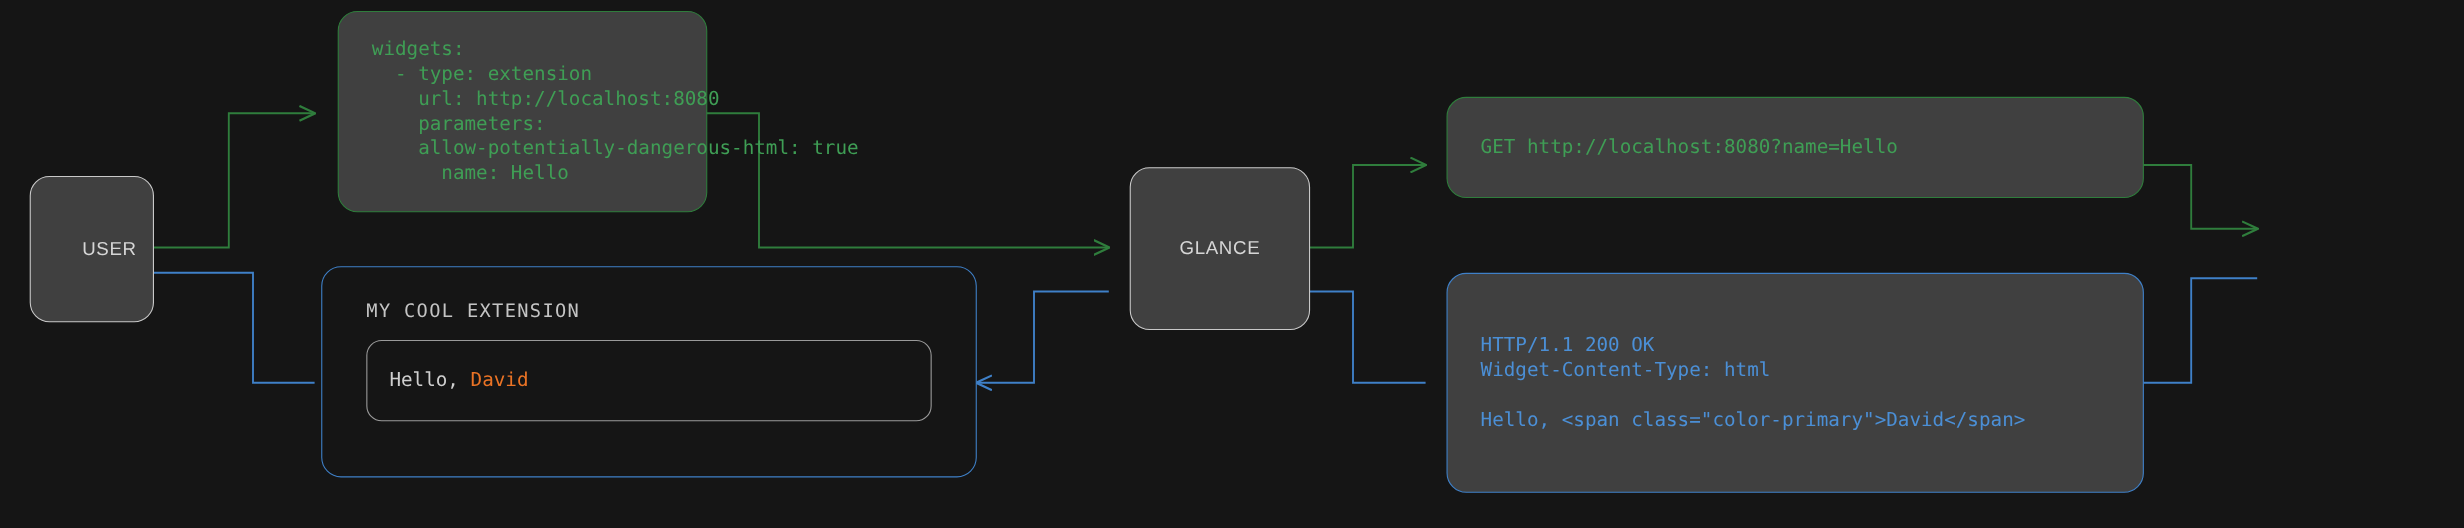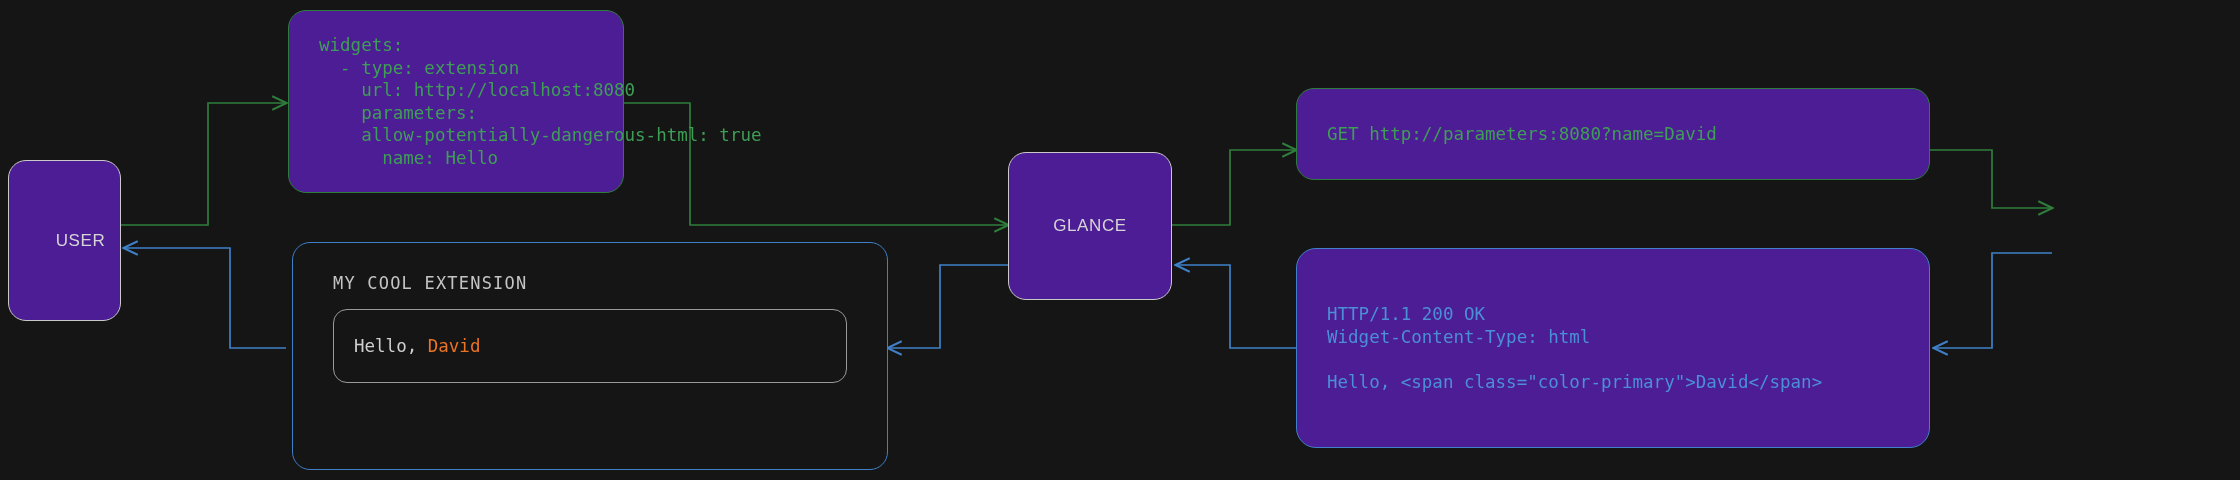--- a/index.html
+++ b/index.html
@@ -23,21 +23,22 @@
     width: 2240px;
     height: 480px;
     pointer-events: none;
   }
 
   
   .node {
     position: absolute;
     box-sizing: border-box;
     border-radius: 18px;
-    background: #4c1d95;
+    background: #404040;
+    margin-left: 19px;
   }
 
   .actor {
     border: 1.6px solid #c9c9c9;
     display: flex;
     align-items: center;
     justify-content: center;
   }
   .actor .actor-label {
     color: #d6d6d6;
@@ -54,21 +55,21 @@
 
   .codebox {
     border-width: 1.6px;
     border-style: solid;
     padding: 26px 30px;
     display: flex;
     flex-direction: column;
     justify-content: center;
   }
   .codebox.green { border-color: #2f7d3c; }
-  .codebox.blue  { border-color: #3f80c8; border-radius: 20px; }
+  .codebox.blue  { border-color: #3f80c8; }
 
   .code-line {
     font-family: "DejaVu Sans Mono", "Liberation Mono", monospace;
     font-size: 17.5px;
     line-height: 22.5px;
     white-space: pre;
   }
   .code-green { color: #3f9e55; }
   .code-blue  { color: #4b8fd6; }
   .code-line.blank { height: 22.5px; }
@@ -128,46 +129,46 @@
 
     <path d="M 2052 253 L 1992 253 L 1992 348 L 1934 348" fill="none" stroke="#3f80c8" stroke-width="1.7" marker-end="url(#arrow-blue)"></path>
 
     <path d="M 1296 348 L 1230 348 L 1230 265 L 1176 265" fill="none" stroke="#3f80c8" stroke-width="1.7" marker-end="url(#arrow-blue)"></path>
 
     <path d="M 1008 265 L 940 265 L 940 348 L 888 348" fill="none" stroke="#3f80c8" stroke-width="1.7" marker-end="url(#arrow-blue)"></path>
 
     <path d="M 286 348 L 230 348 L 230 248 L 124 248" fill="none" stroke="#3f80c8" stroke-width="1.7" marker-end="url(#arrow-blue)"></path>
   </svg>
 
-  <div class="node actor sans" style="left:8px; top:160px; width:113px; height:161px;padding-left:32px;">
+  <div class="node actor sans" style="left:8px; top:160px; width:113px; height:133px;padding-left:32px;">
     <span class="actor-label">USER</span>
   </div>
 
   <div class="node codebox green" style="left:288px; top:10px; width:336px; height:183px;">
     <div class="code-line code-green">widgets:</div>
     <div class="code-line code-green">  - type: extension</div>
     <div class="code-line code-green">    url: http://localhost:8080</div>
     <div class="code-line code-green">    parameters:</div>
     <div class="code-line code-green">    allow-potentially-dangerous-html: true</div>
     <div class="code-line code-green">      name: Hello</div>
   </div>
 
-  <div class="widget-shell" style="left:292px; top:242px; width:596px; height:228px;">
+  <div class="widget-shell" style="left:292px; top:242px; width:596px; height:192px;">
     <div class="widget-title">MY COOL EXTENSION</div>
     <div class="widget-body">
       <div class="widget-text"><span>Hello, </span><span class="accent-name">David</span></div>
     </div>
   </div>
 
   <div class="node actor sans" style="left:1008px; top:152px; width:164px; height:148px;">
     <span class="actor-label">GLANCE</span>
   </div>
 
   <div class="node codebox green" style="left:1296px; top:88px; width:634px; height:92px;">
-    <div class="code-line code-green">GET http://parameters:8080?name=David</div>
+    <div class="code-line code-green">GET http://localhost:8080?name=Hello</div>
   </div>
 
   <div class="node codebox blue" style="left:1296px; top:248px; width:634px; height:200px;">
     <div class="code-line code-blue">HTTP/1.1 200 OK</div>
     <div class="code-line code-blue">Widget-Content-Type: html</div>
     <div class="code-line code-blue blank"></div>
     <div class="code-line code-blue">Hello, &lt;span class="color-primary"&gt;David&lt;/span&gt;</div>
   </div>
 
 

